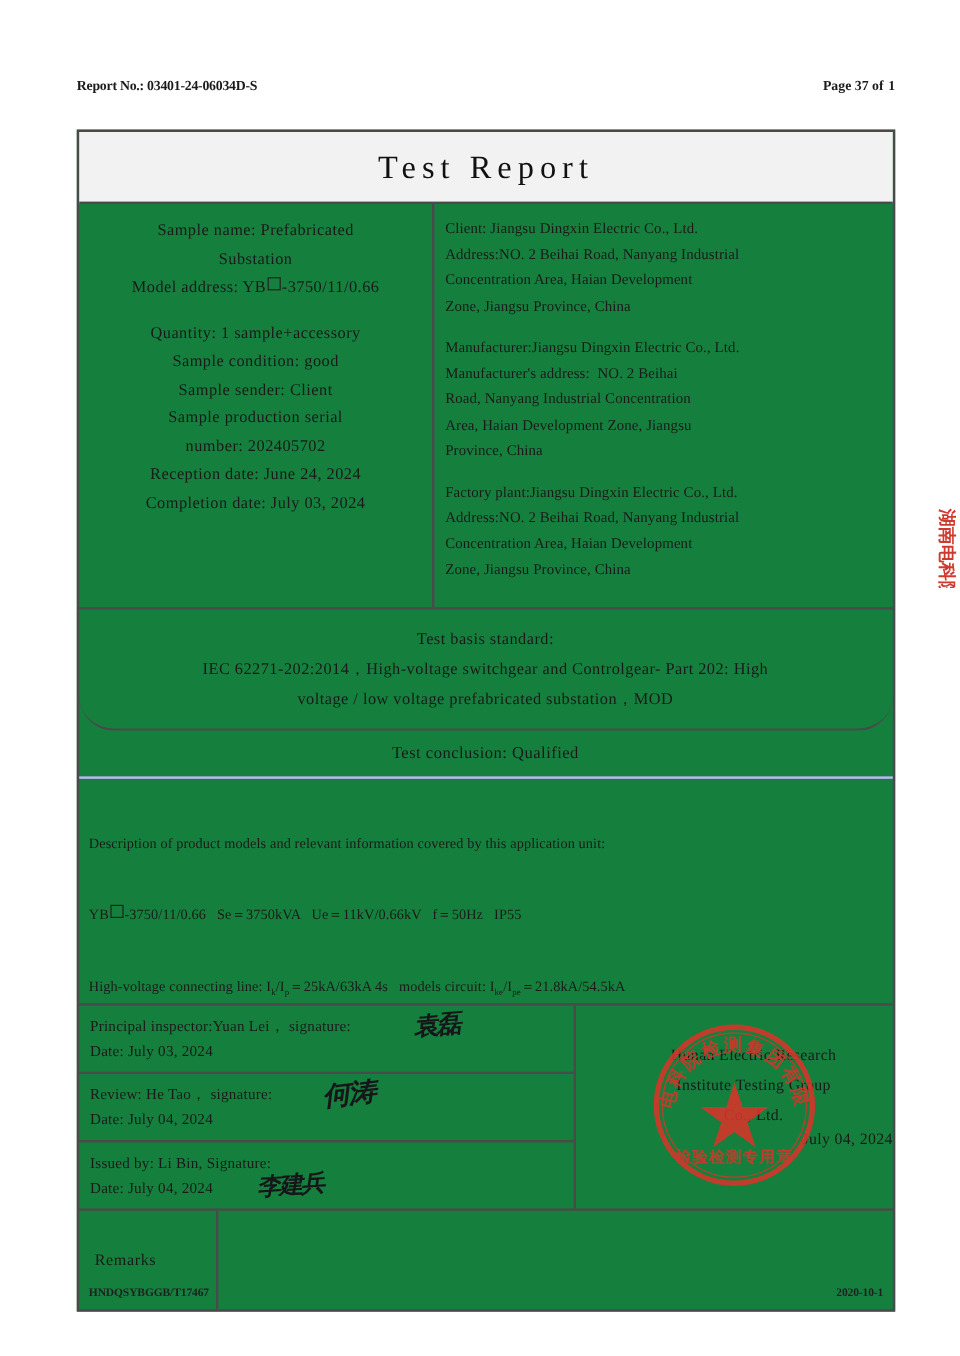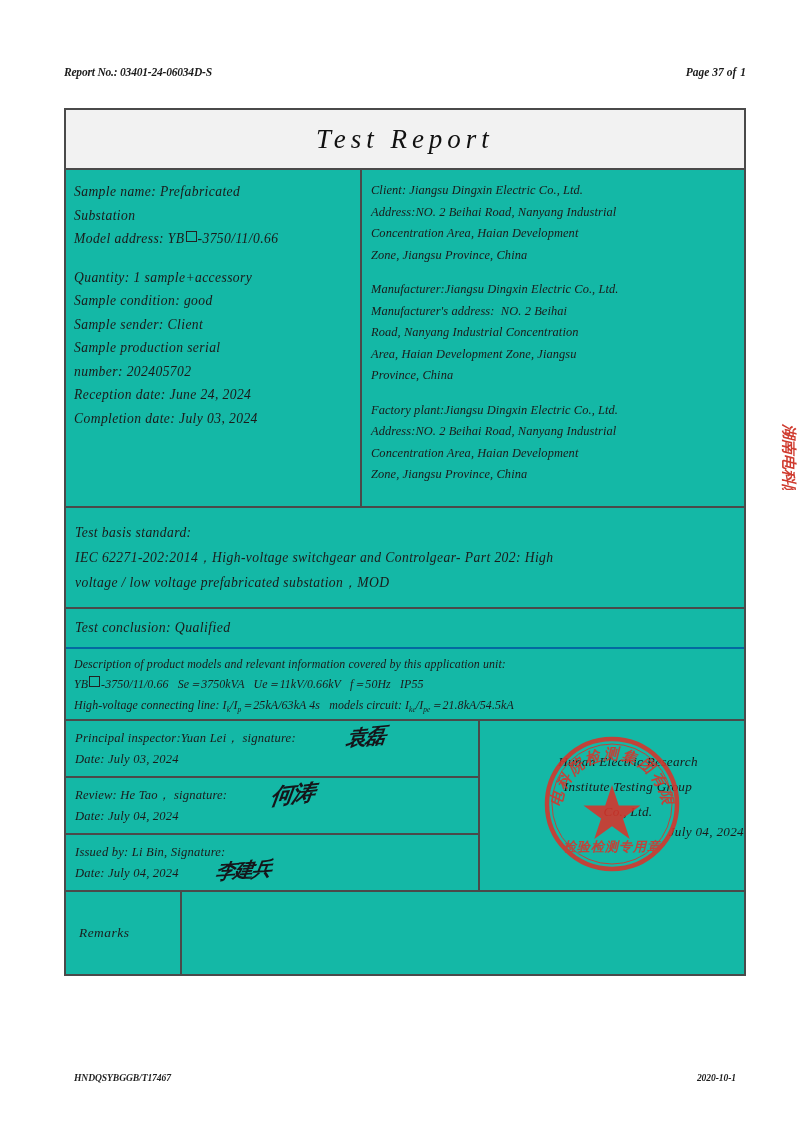--- a/index.html
+++ b/index.html
@@ -16,21 +16,20 @@
     color: #1a1a1a;
     overflow: hidden;
   }
 
   .page {
     position: absolute;
     left: 0; top: 0;
     width: 800px;
     height: 1130px;
     background: #fff;
-    font-style: italic;
   }
 
   
   .run-header {
     position: absolute;
     left: 64px;
     top: 66px;
     width: 682px;
     display: flex;
     justify-content: space-between;
@@ -45,21 +44,21 @@
   .run-header .pg .pgnum { margin-left: 4px; }
 
   
   .frame {
     position: absolute;
     left: 64px;
     top: 108px;
     width: 682px;
     border: 2px solid #4a4a4a;
     box-sizing: border-box;
-    background: #14b8a6;
+    background: #15803d;
   }
 
   .title-row {
     border-bottom: 2px solid #4a4a4a;
     background: #f2f2f2;
     height: 58px;
     display: flex;
     align-items: center;
     justify-content: center;
   }
@@ -86,20 +85,21 @@
     flex: 1;
     box-sizing: border-box;
     padding: 10px 8px 20px 9px;
   }
   .ln {
     font-size: 13.6px;
     line-height: 23.5px;
     letter-spacing: 0.4px;
     white-space: pre-wrap;
     color: #1a1a1a;
+    text-align: center;
   }
   .ln-sm {
     font-size: 12.4px;
     line-height: 21.5px;
     letter-spacing: 0.1px;
     white-space: pre-wrap;
     color: #1a1a1a;
   }
   .gap { height: 15px; }
   .gap-sm { height: 13px; }
@@ -108,36 +108,37 @@
     width: 9px; height: 9px;
     border: 1.3px solid #222;
     vertical-align: 1px;
     margin: 0 1px;
   }
 
   
   .std-row {
     border-bottom: 2px solid #4a4a4a;
     padding: 12px 10px 12px 9px;
+    border-radius: 29px;
   }
   .std-row .ln { font-size: 13.6px; line-height: 25px; }
 
   
   .concl-row {
-    border-bottom: 2px solid #0369a1;
+    border-bottom: 2px solid #c4b5fd;
     padding: 8px 10px 8px 9px;
   }
   .concl-row .ln { font-size: 13.8px; line-height: 22px; }
 
   
   .desc-row {
     border-bottom: 2px solid #4a4a4a;
     padding: 5px 8px 4px 8px;
   }
-  .desc-row .ln-sm { font-size: 11.9px; line-height: 20.5px; letter-spacing: 0.1px;}
+  .desc-row .ln-sm { font-size: 11.9px; line-height: 20.5px; letter-spacing: 0.1px; margin-top: 39px;}
   sub { font-size: 0.62em; line-height: 0; }
 
   
   .sig-wrap { display: flex; border-bottom: 2px solid #4a4a4a; }
   .sig-left { width: 414px; box-sizing: border-box; border-right: 2px solid #4a4a4a; }
   .sig-right { flex: 1; position: relative; box-sizing: border-box; }
 
   .sig-cell {
     padding: 7px 8px 6px 9px;
     border-bottom: 2px solid #4a4a4a;

